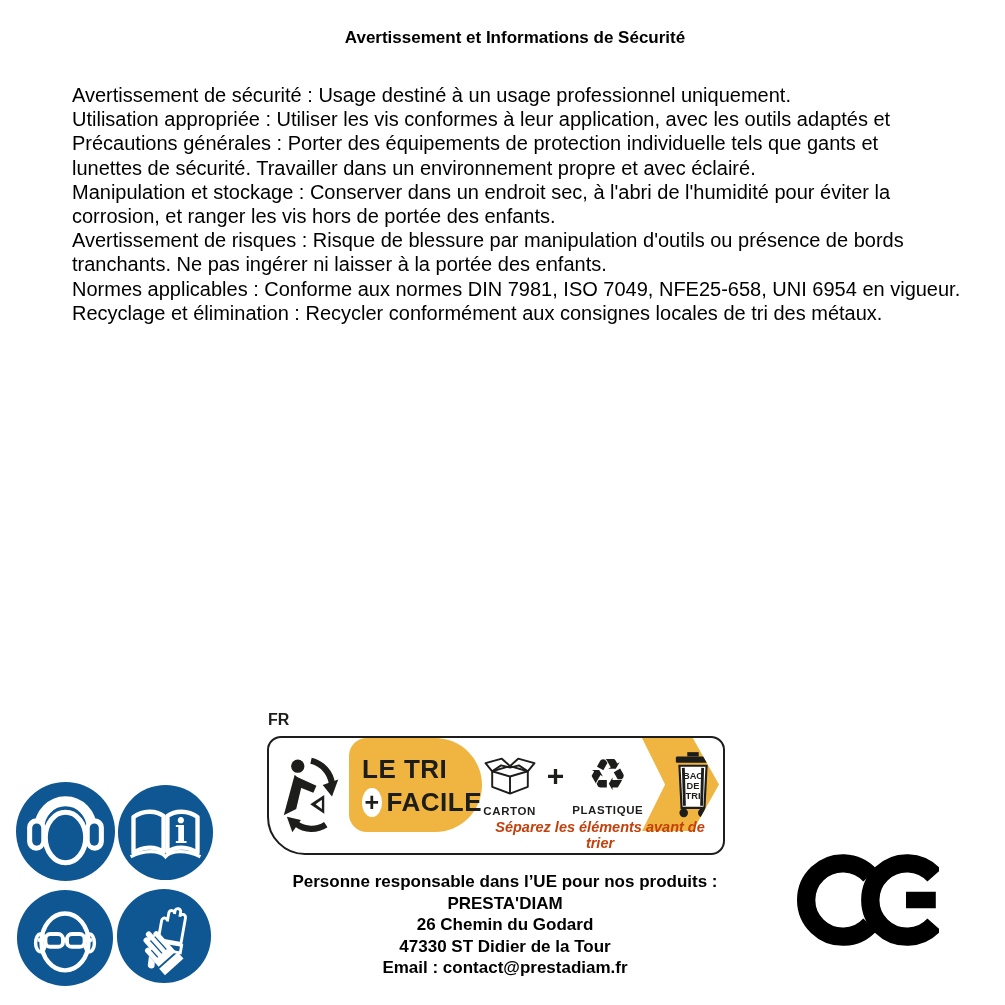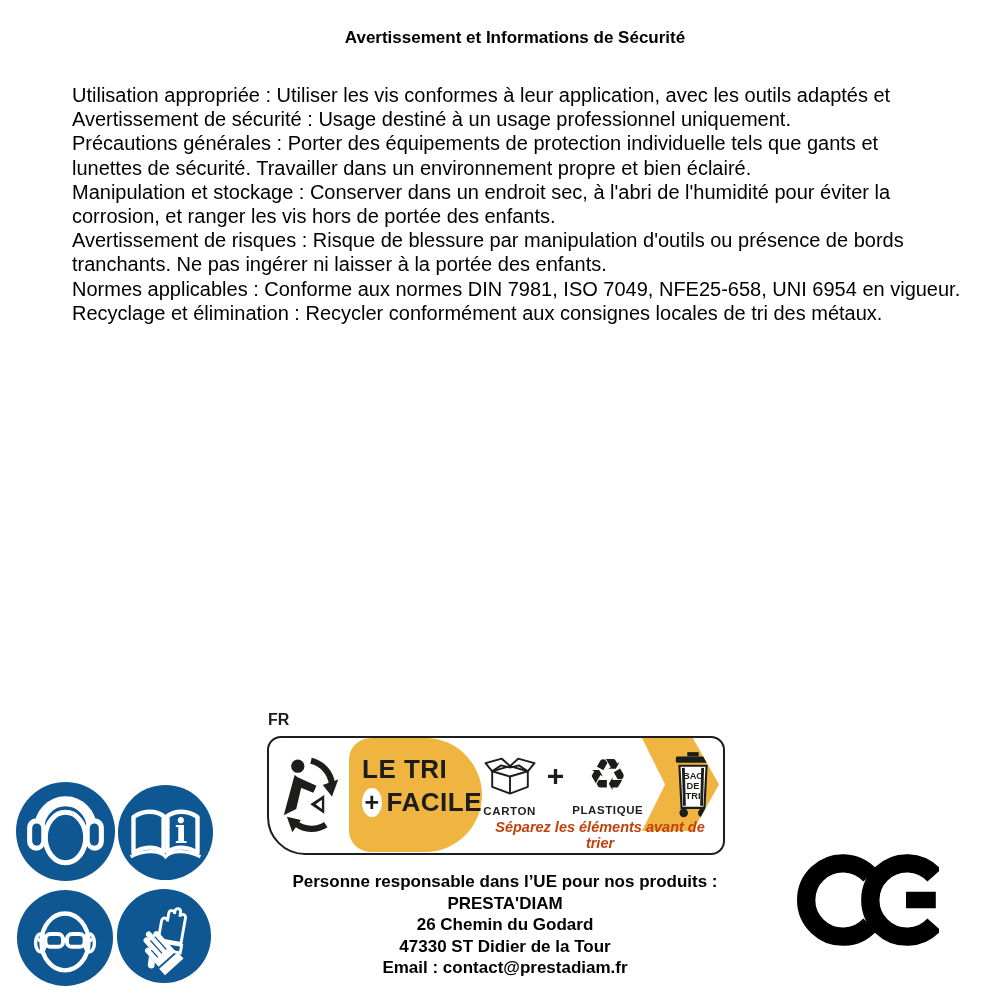--- a/index.html
+++ b/index.html
@@ -15,21 +15,21 @@
   
   .picto{position:absolute;}
 
   
   .fr-label{position:absolute;left:268px;top:711px;font-size:16px;font-weight:bold;color:#1d1d1b;}
   .tri-box{position:absolute;left:267px;top:736px;width:458px;height:119px;
            border:2.5px solid #1d1d1b;border-radius:14px 14px 14px 38px;
            background:#fff;box-sizing:border-box;}
   .tri-inner{position:relative;width:100%;height:100%;}
   .triman{position:absolute;left:7px;top:12px;}
-  .tri-yellow{position:absolute;left:80px;top:0;width:133px;height:114px;
+  .tri-yellow{position:absolute;left:80px;top:0;width:133px;height:94px;
               background:#f0b440;border-radius:22px 58px 58px 22px;
               color:#1d1d1b;box-sizing:border-box;padding:17px 0 0 13px;}
   .tri-l1{font-size:26px;font-weight:bold;letter-spacing:0.5px;line-height:28px;}
   .tri-l2{display:flex;align-items:center;margin-top:4px;}
   .plus-circle{width:29px;height:29px;border-radius:50%;background:#fff;color:#1d1d1b;
                display:flex;align-items:center;justify-content:center;
                font-size:25px;font-weight:bold;line-height:1;}
   .tri-facile{font-size:26px;font-weight:bold;letter-spacing:0.5px;margin-left:5px;}
   .tri-mats{position:absolute;left:213px;top:0;width:160px;height:93px;
             display:flex;align-items:center;justify-content:center;gap:6px;color:#1d1d1b;}
@@ -53,24 +53,24 @@
   .ce-mark{position:absolute;left:797px;top:854px;}
 </style>
 </head>
 <body>
 
 <div class="page">
 
   <div class="doc-title">Avertissement et Informations de Sécurité</div>
 
   <div class="body-text">
+      <div class="bline">Avertissement de sécurité : Usage destiné à un usage professionnel uniquement.</div>
       <div class="bline">Utilisation appropriée : Utiliser les vis conformes à leur application, avec les outils adaptés et</div>
-      <div class="bline">Avertissement de sécurité : Usage destiné à un usage professionnel uniquement.</div>
       <div class="bline">Précautions générales : Porter des équipements de protection individuelle tels que gants et</div>
-      <div class="bline">lunettes de sécurité. Travailler dans un environnement propre et bien éclairé.</div>
+      <div class="bline">lunettes de sécurité. Travailler dans un environnement propre et avec éclairé.</div>
       <div class="bline">Manipulation et stockage : Conserver dans un endroit sec, à l'abri de l'humidité pour éviter la</div>
       <div class="bline">corrosion, et ranger les vis hors de portée des enfants.</div>
       <div class="bline">Avertissement de risques : Risque de blessure par manipulation d'outils ou présence de bords</div>
       <div class="bline">tranchants. Ne pas ingérer ni laisser à la portée des enfants.</div>
       <div class="bline">Normes applicables : Conforme aux normes DIN 7981, ISO 7049, NFE25-658, UNI 6954 en vigueur.</div>
       <div class="bline">Recyclage et élimination : Recycler conformément aux consignes locales de tri des métaux.</div>
     </div>
 
   <svg class="picto" style="left:15px;top:781px" width="101" height="101" viewBox="0 0 100 100">
     <circle cx="50" cy="50" r="49" fill="#0f5793"></circle>

